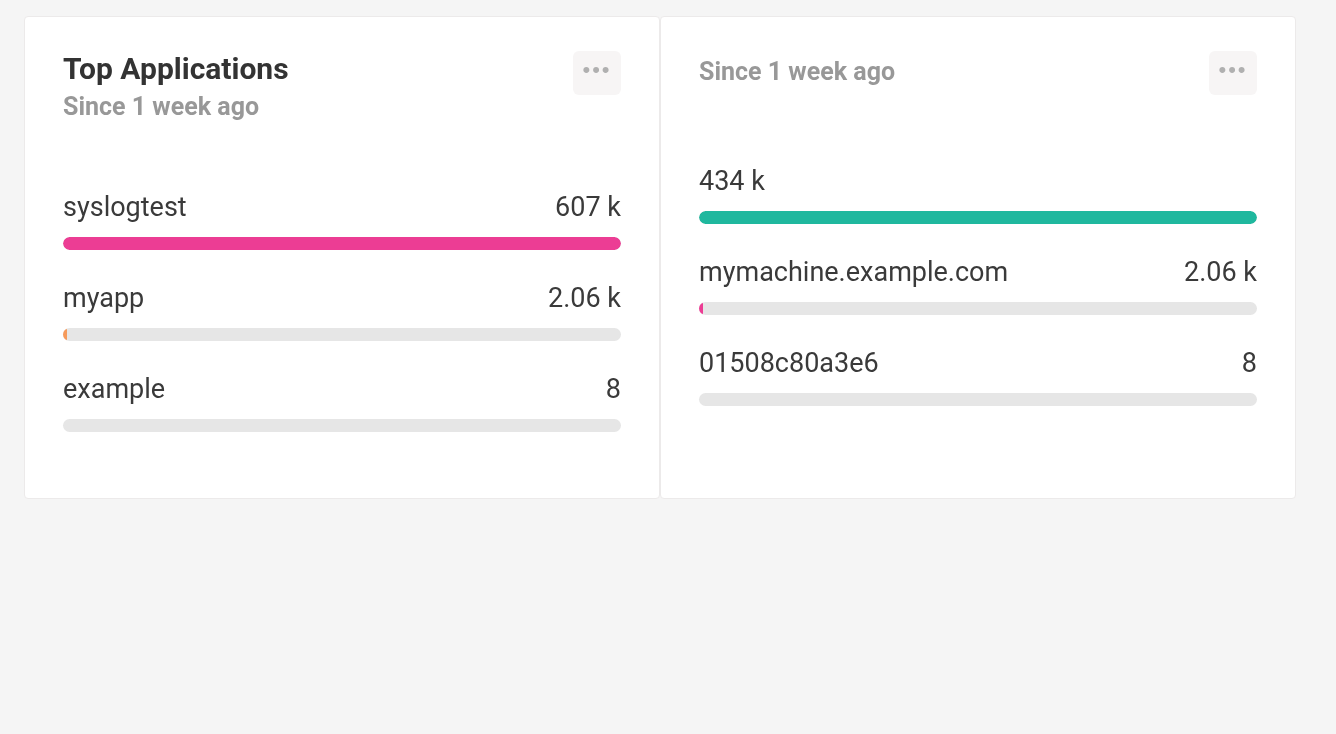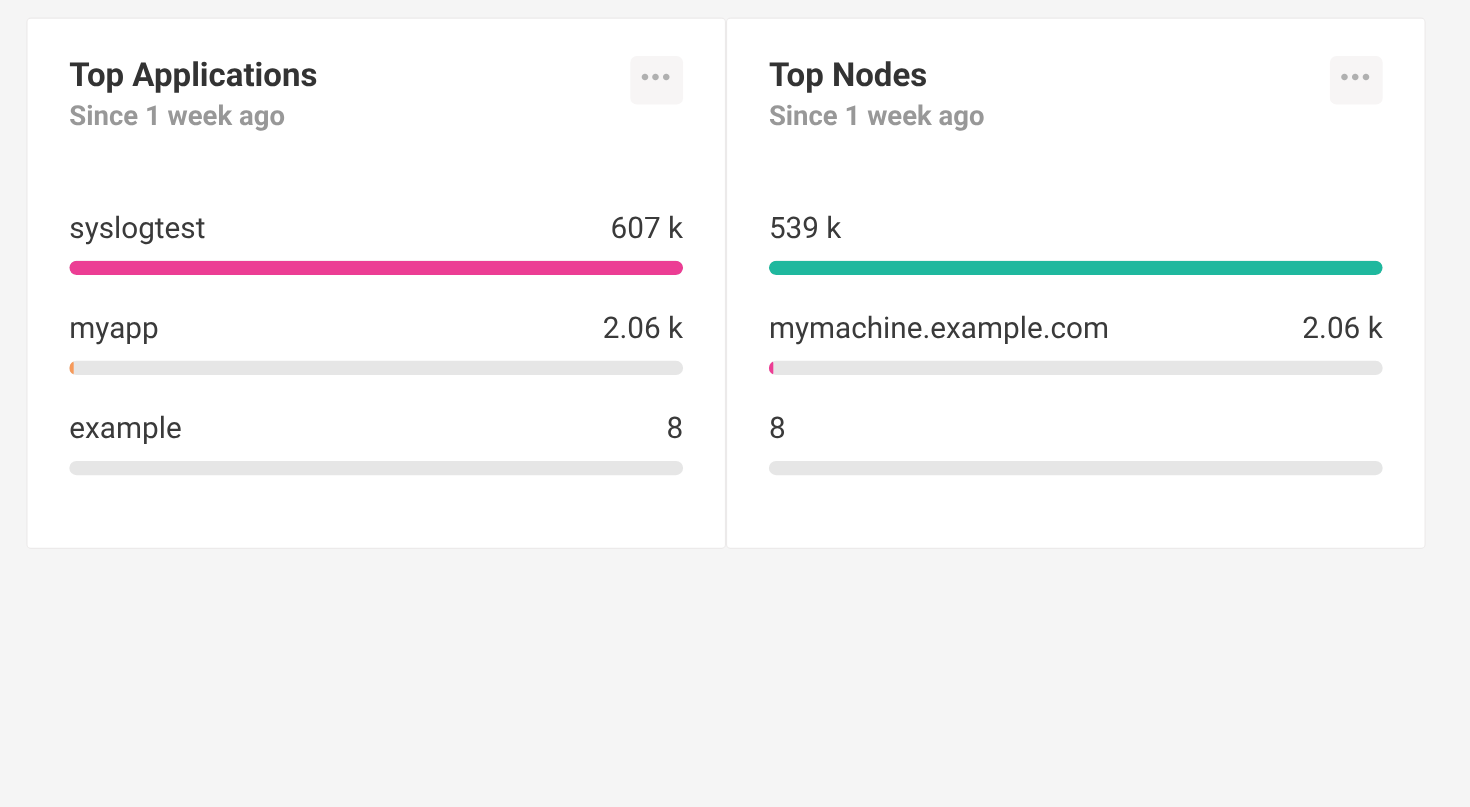--- a/index.html
+++ b/index.html
@@ -126,51 +126,51 @@
           <div class="bar-fill" style="width:0%;background:#e6e6e6"></div>
         </div>
       </div>
 
     </div>
   </div>
 
   <div class="card">
     <div class="card-header">
       <div>
-        <div class="card-title">Top Nodes</div>
         <div class="card-subtitle">Since 1 week ago</div>
       </div>
       <button class="menu-btn">
         <span>•••</span>
       </button>
     </div>
     <div class="items">
 
       <div class="item">
         <div class="item-row">
-          <span class="item-value">539 k</span>
+          <span class="item-value">434 k</span>
         </div>
         <div class="bar-track">
           <div class="bar-fill" style="width:100%;background:#1fb89e"></div>
         </div>
       </div>
 
 
       <div class="item">
         <div class="item-row">
           <span class="item-label">mymachine.example.com</span>
           <span class="item-value">2.06 k</span>
         </div>
         <div class="bar-track">
           <div class="bar-fill" style="width:0.6%;background:#ec3d94;min-width:4px"></div>
         </div>
       </div>
 
       <div class="item">
         <div class="item-row">
+          <span class="item-label">01508c80a3e6</span>
           <span class="item-value">8</span>
         </div>
         <div class="bar-track">
           <div class="bar-fill" style="width:0%;background:#e6e6e6"></div>
         </div>
       </div>
 
     </div>
   </div>
 

